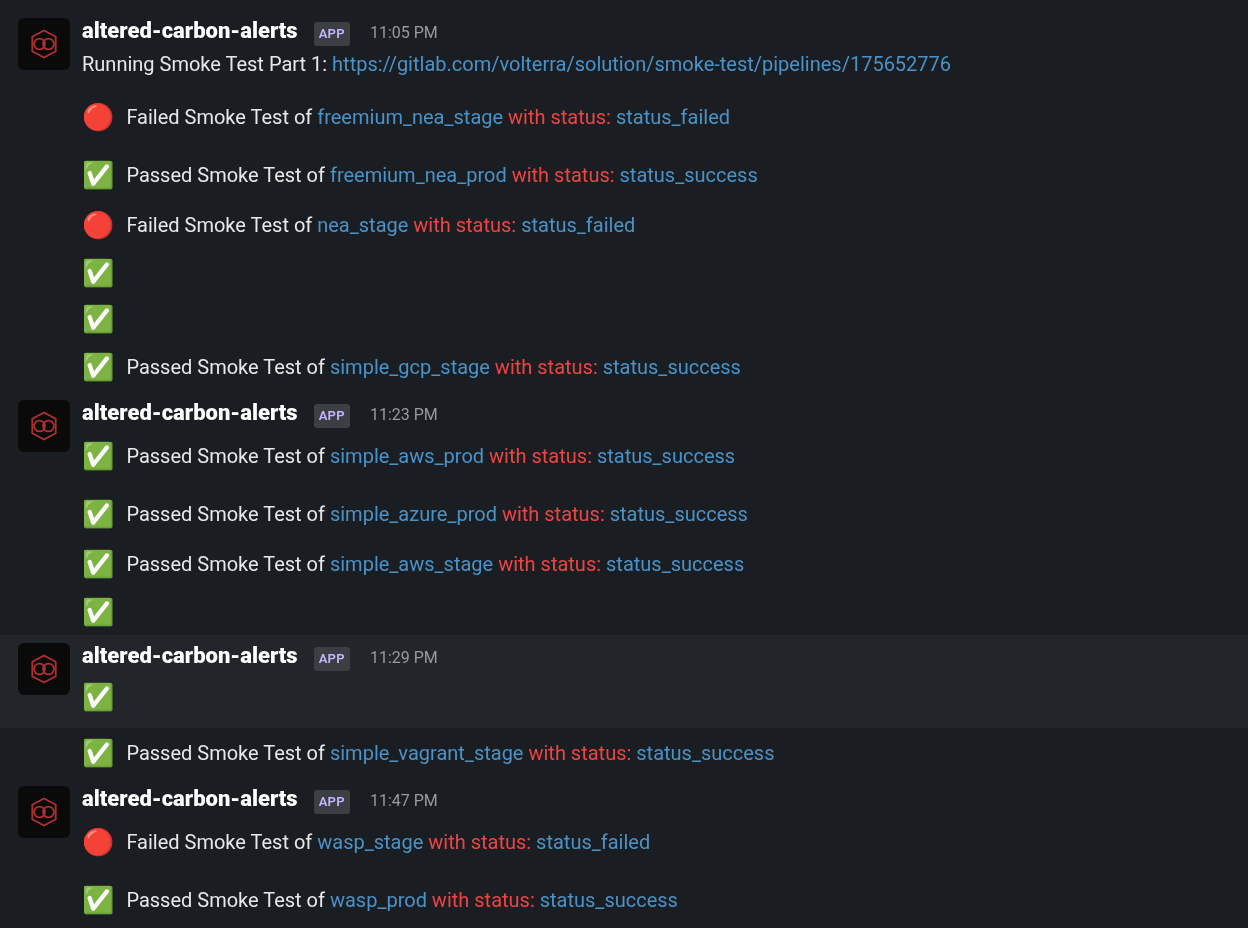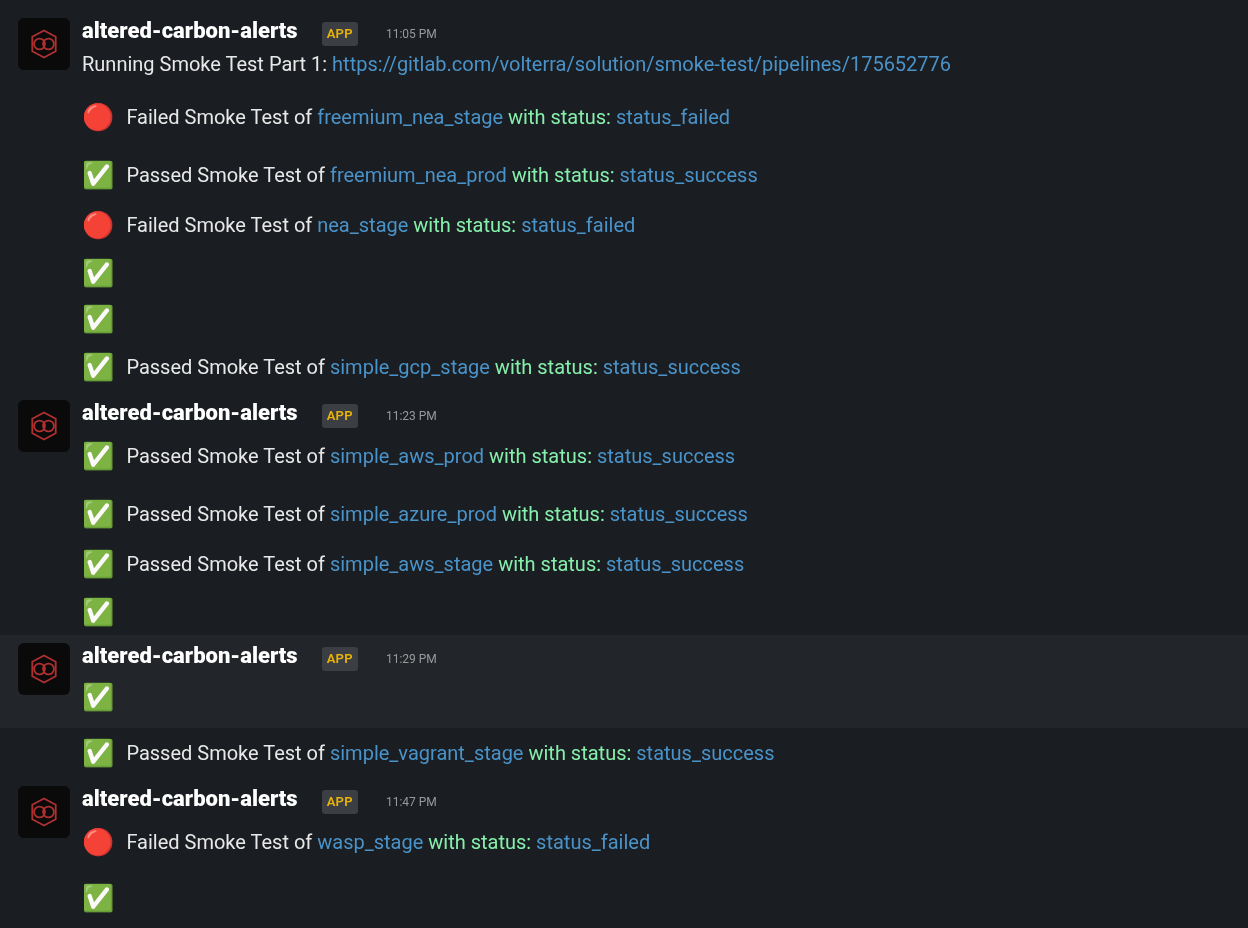--- a/index.html
+++ b/index.html
@@ -40,40 +40,40 @@
       width: 36px;
       height: 36px;
     }
     .message-content {
       flex: 1;
       min-width: 0;
     }
     .message-header {
       display: flex;
       align-items: baseline;
-      gap: 24px;
+      gap: 16px;
       margin-bottom: 2px;
     }
     .sender-name {
       font-weight: 900;
       color: #ffffff;
       font-size: 22px;
     }
     .app-badge {
       background: #3b3e42;
-      color: #eab308;
+      color: #c4b5fd;
       font-size: 13px;
       font-weight: 600;
       padding: 2px 5px;
       border-radius: 3px;
       letter-spacing: 0.3px;
     }
     .timestamp {
       color: #9a9a9a;
-      font-size: 12px;
+      font-size: 16px;
       margin-left: 4px;
     }
     .intro-text {
       color: #e8e8e8;
       margin-bottom: 13px;
     }
     .link {
       color: #4a93c9;
       text-decoration: none;
     }
@@ -87,21 +87,21 @@
     }
     .emoji {
       font-size: 26px;
       margin-right: 12px;
       line-height: 1;
     }
     .test-text {
       color: #e8e8e8;
     }
     .with-status {
-      color: #86efac;
+      color: #ef4444;
     }
   </style>
 </head>
 <body>
 
 <div id="messages-container">
     <div class="message">
       <div class="avatar">
         <svg viewBox="0 0 40 40">
     <polygon points="20,5 33,12 33,28 20,35 7,28 7,12" fill="none" stroke="#b03030" stroke-width="2"></polygon>
@@ -209,14 +209,15 @@
           <span class="timestamp">11:47 PM</span>
         </div>
         <div class="test-line">
           <span class="emoji">🔴</span>
           <span class="test-text"><span>Failed Smoke Test of </span><a class="link" href="#">wasp_stage</a><span class="with-status"> with status: </span><a class="link" href="#">status_failed</a></span>
         </div>
       </div>
     </div>
     <div class="test-line continuation" style="padding-left: 82px; padding-right: 18px;">
       <span class="emoji">✅</span>
+      <span class="test-text"><span>Passed Smoke Test of </span><a class="link" href="#">wasp_prod</a><span class="with-status"> with status: </span><a class="link" href="#">status_success</a></span>
     </div>
   </div>
 
 </body></html>

